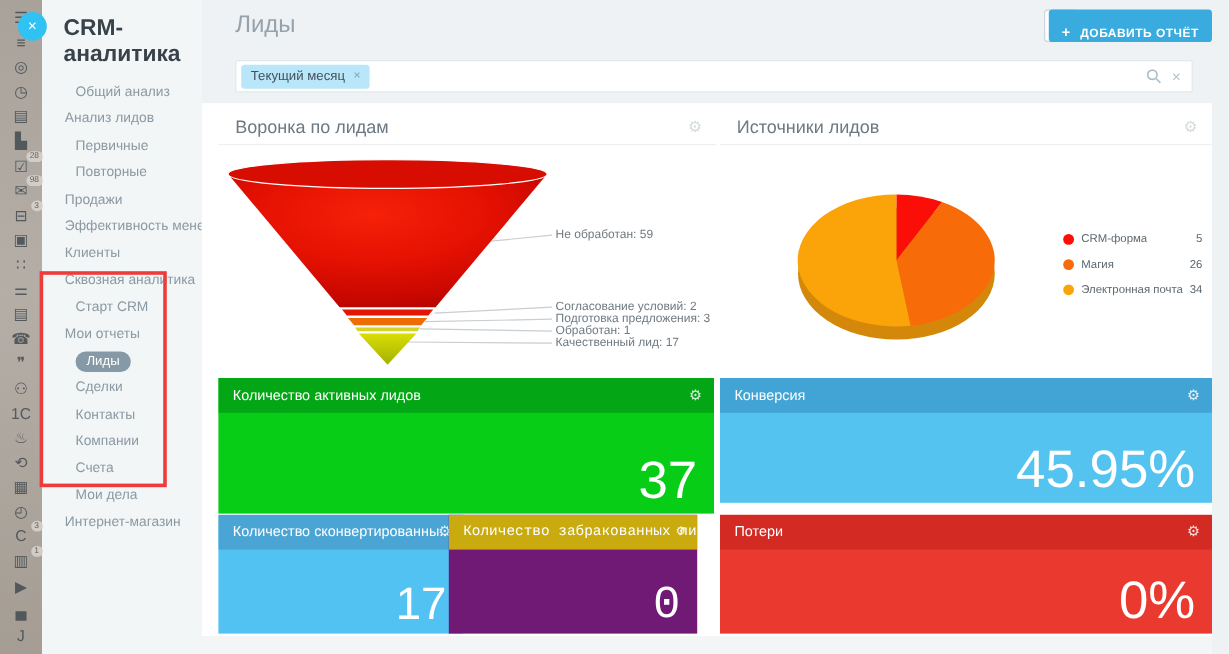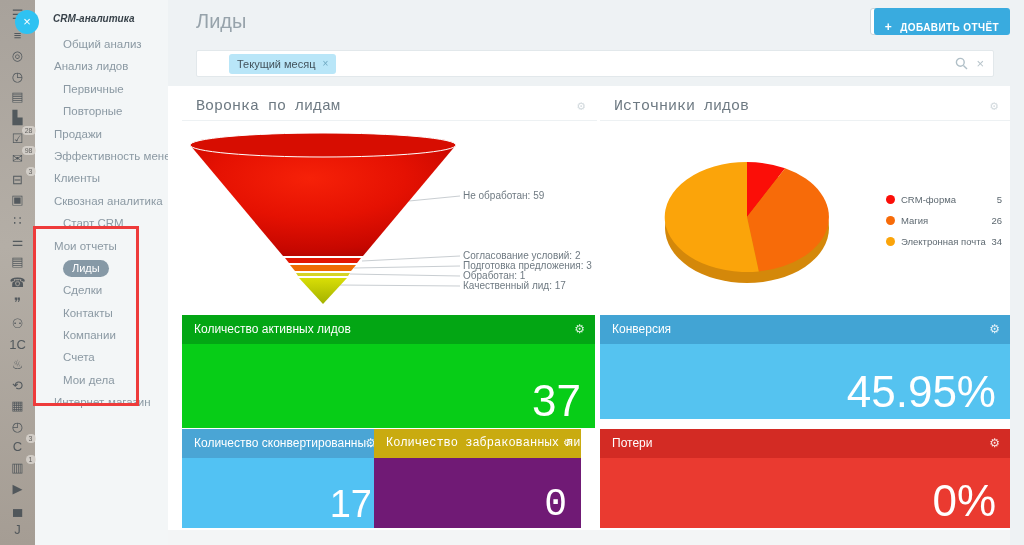--- a/index.html
+++ b/index.html
@@ -13,21 +13,21 @@
   .si{position:relative;width:20px;height:20.6px;line-height:20px;text-align:center;
       color:#3f484f;font-size:13px;opacity:.82;flex:0 0 auto;cursor:pointer;}
   .si .badge{position:absolute;top:-3px;right:-8px;background:#ddd9d3;color:#4e4e4e;
       font-size:7px;line-height:9px;padding:0 3px;border-radius:5px;opacity:.95;}
   .close-fab{position:absolute;left:15px;top:10px;width:24px;height:24px;border-radius:50%;
       background:#2fc2f2;color:#fff;z-index:7;text-align:center;line-height:23px;font-size:13px;cursor:pointer;}
 
   
   .sidebar{position:absolute;left:35px;top:0;width:133px;height:545px;background:#f3f6f7;
            z-index:2;overflow:hidden;}
-  .sb-title{padding:13px 0 0 18px;font-size:10px;font-weight:bold;color:#38424a;font-style:italic;}
+  .sb-title{padding:13px 0 0 18px;font-size:19px;font-weight:bold;color:#38424a;}
   .sb-list{margin-top:9px;}
   .sb-item{font-size:11.5px;color:#8b99a3;height:22.4px;line-height:22.4px;
            padding-left:19px;white-space:nowrap;cursor:pointer;}
   .sb-item.lvl1{padding-left:28px;}
   .sb-item .pill{display:inline-block;background:#8699a6;color:#fff;border-radius:10px;
            padding:0 9px;line-height:17px;font-size:11px;}
   .hl-box{position:absolute;left:33px;top:226px;width:106px;height:180px;
            border:3px solid #ee3b3b;z-index:6;pointer-events:none;box-sizing:border-box;}
 
   
@@ -41,31 +41,31 @@
             text-align:center;line-height:26px;box-sizing:border-box;cursor:pointer;}
   .add-btn{position:absolute;right:14px;top:8px;height:27px;background:#39abdf;color:#fff;
             border-radius:3px;font-size:10px;font-weight:bold;letter-spacing:.4px;
             padding:0 11px;line-height:38px;cursor:pointer;}
   .add-btn .plus{margin-right:8px;font-size:12px;}
 
   .filter-bar{position:absolute;left:28px;top:50px;width:798px;height:27px;background:#fff;
             border:1px solid #e2e8eb;border-radius:2px;box-sizing:border-box;
             display:flex;align-items:center;padding:0 9px 0 4px;cursor:text;}
   .chip{background:#b9e6f8;border-radius:3px;font-size:11px;color:#42525b;
-            padding:4px 8px;display:flex;align-items:center;gap:7px;cursor:pointer;margin-left:28px;}
+            padding:4px 8px;display:flex;align-items:center;gap:7px;cursor:pointer;}
   .chip .x{color:#6fa9c2;font-size:10px;cursor:pointer;}
   .fb-right{margin-left:auto;display:flex;align-items:center;gap:8px;}
   .fb-x{color:#b6c3ca;font-size:13px;cursor:pointer;}
 
   
   .panel{position:absolute;background:#fff;}
   .panel-funnel{left:14px;top:88px;width:415px;height:222px;}
   .panel-pie{left:432px;top:88px;width:410px;height:222px;}
   .panel-head{height:33px;border-bottom:1px solid #edf1f3;padding:10px 14px 0;
-            box-sizing:border-box;font-size:15px;color:#6d7982;position:relative;font-family:Liberation Mono, monospace;}
+            box-sizing:border-box;font-size:15px;color:#6d7982;position:relative;}
   .panel-gear{position:absolute;right:12px;top:10px;color:#d4dbdf;font-size:13px;cursor:pointer;}
   .chart-wrap{position:absolute;left:0;top:34px;width:100%;height:188px;}
   .f-label{position:absolute;font-size:10px;color:#6f7a82;white-space:nowrap;}
   .pie-legend{position:absolute;right:8px;top:72px;width:116px;}
   .lg-row{display:flex;align-items:center;font-size:9.5px;color:#5d6870;margin-bottom:10px;}
   .lg-dot{width:9px;height:9px;border-radius:50%;margin-right:6px;flex:0 0 auto;}
   .lg-val{margin-left:auto;}
 
   
   .tile{position:absolute;color:#fff;overflow:hidden;}

